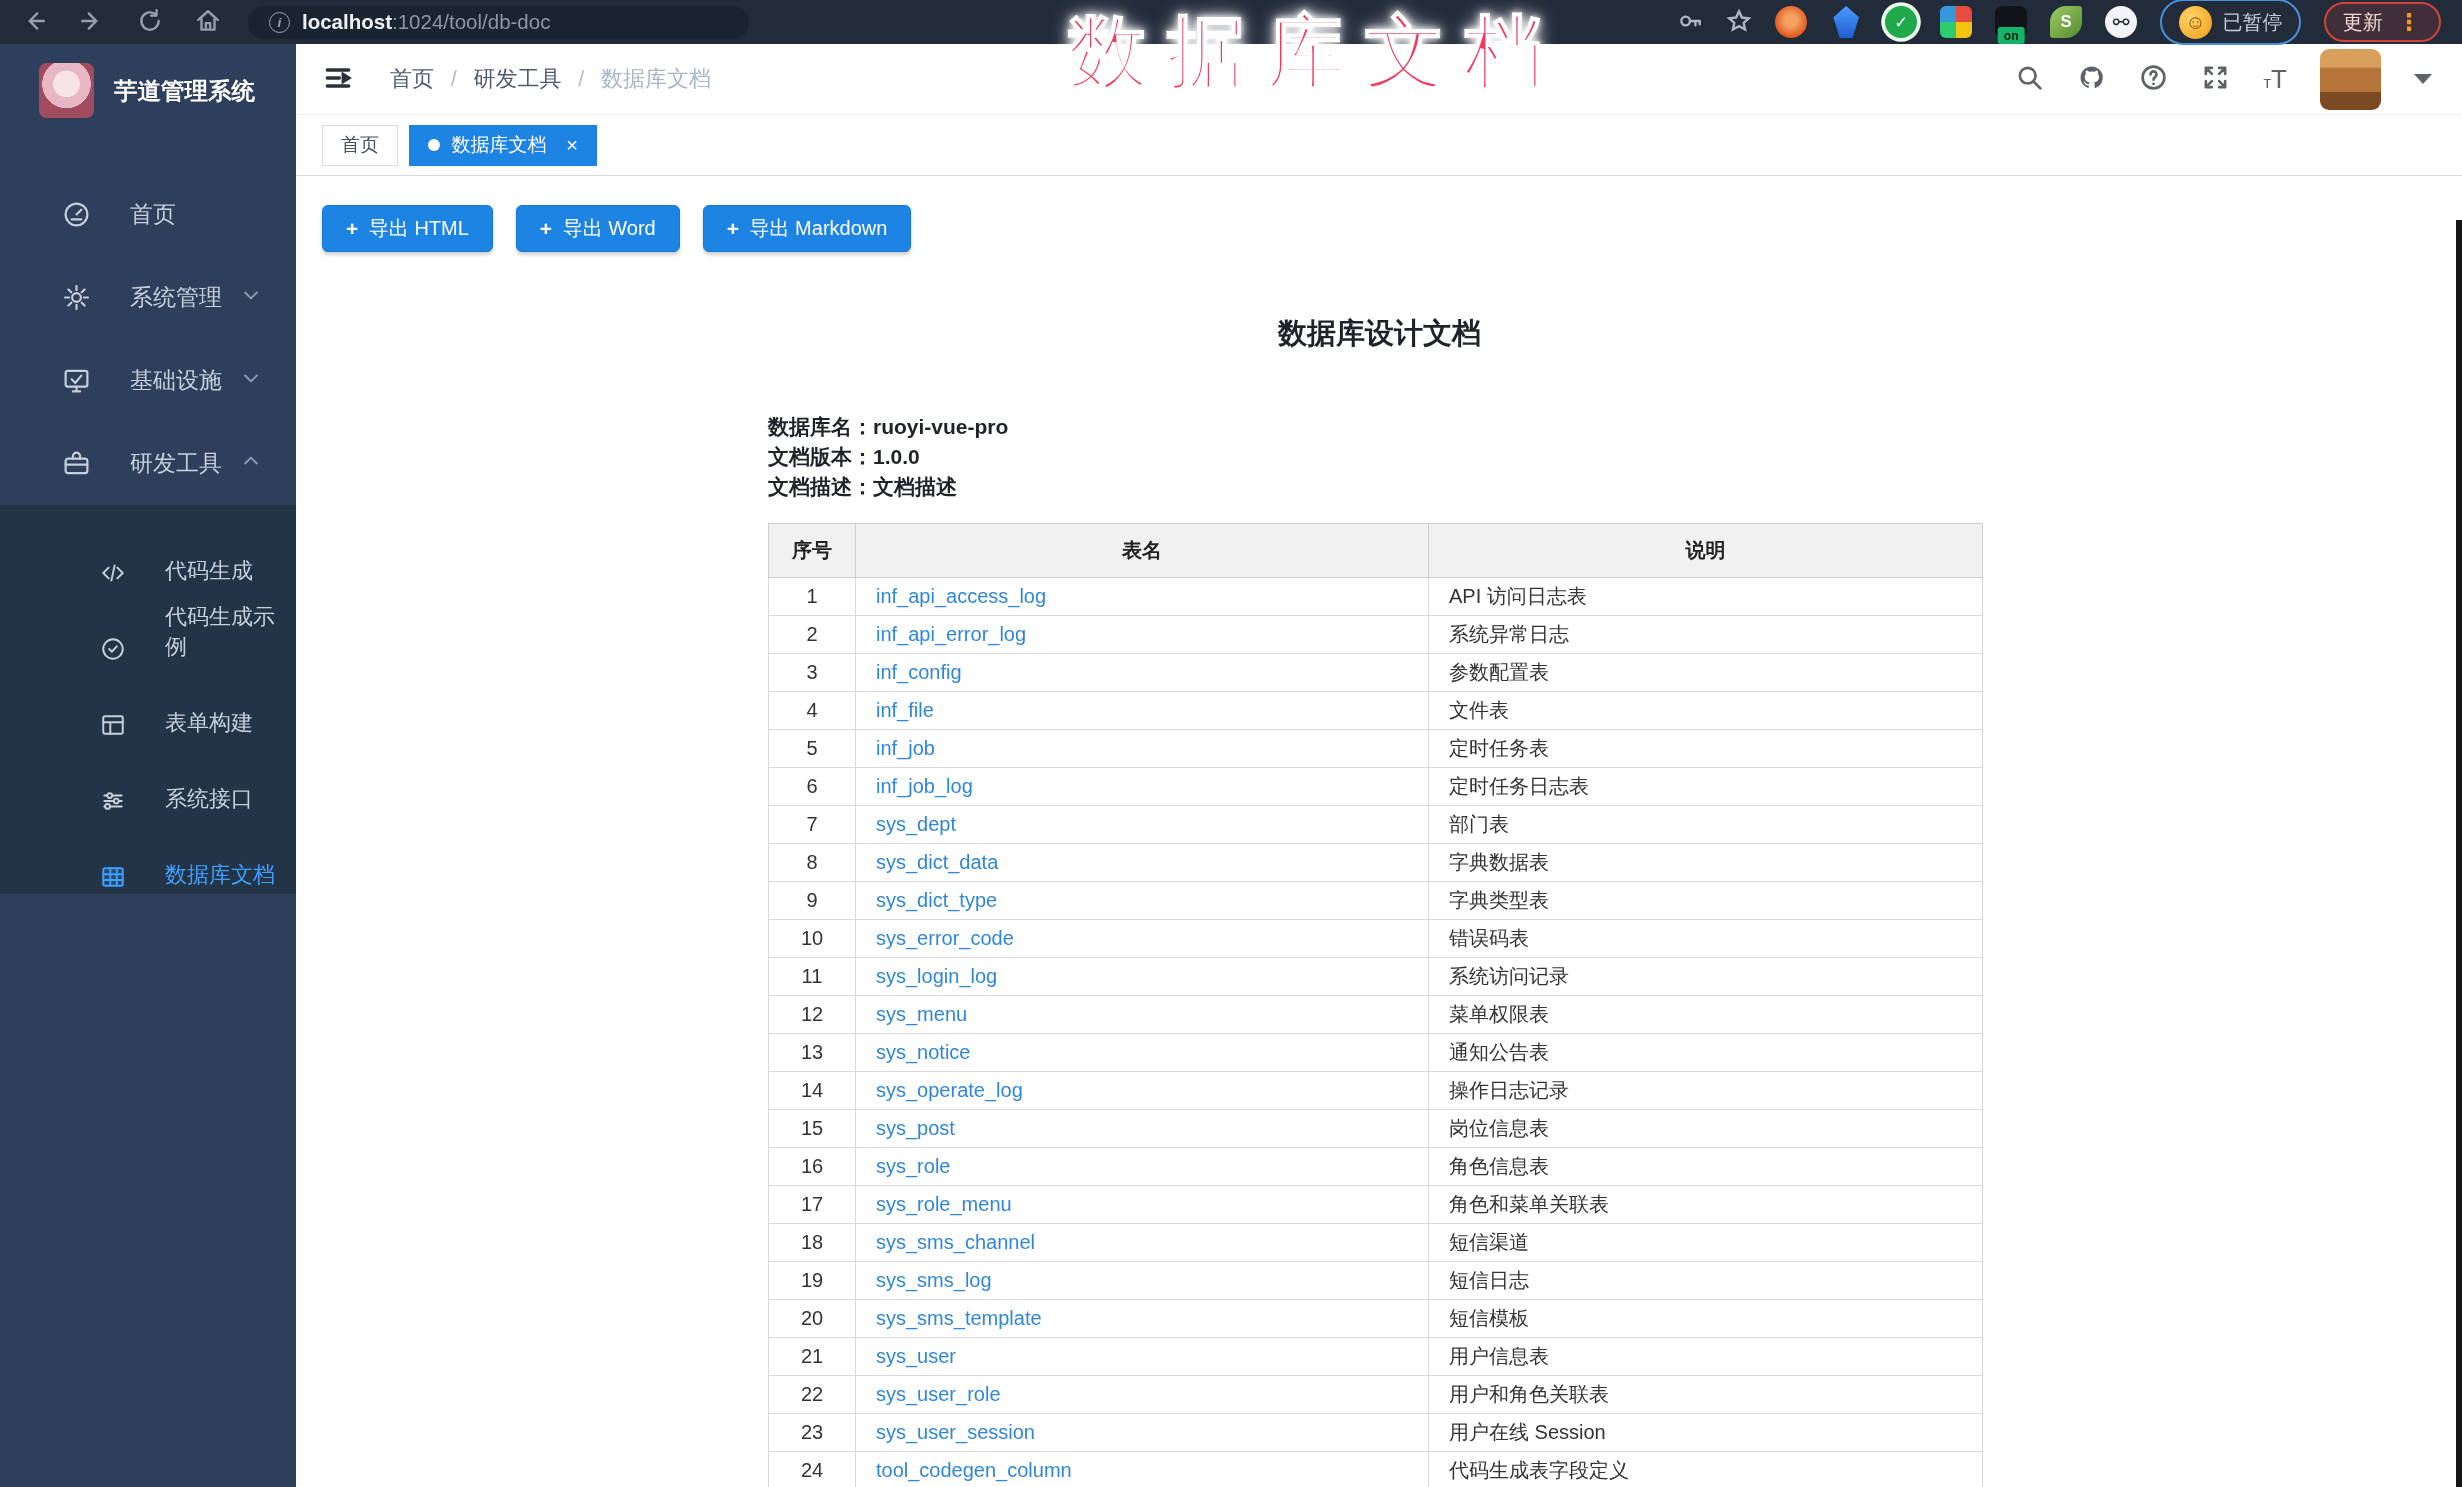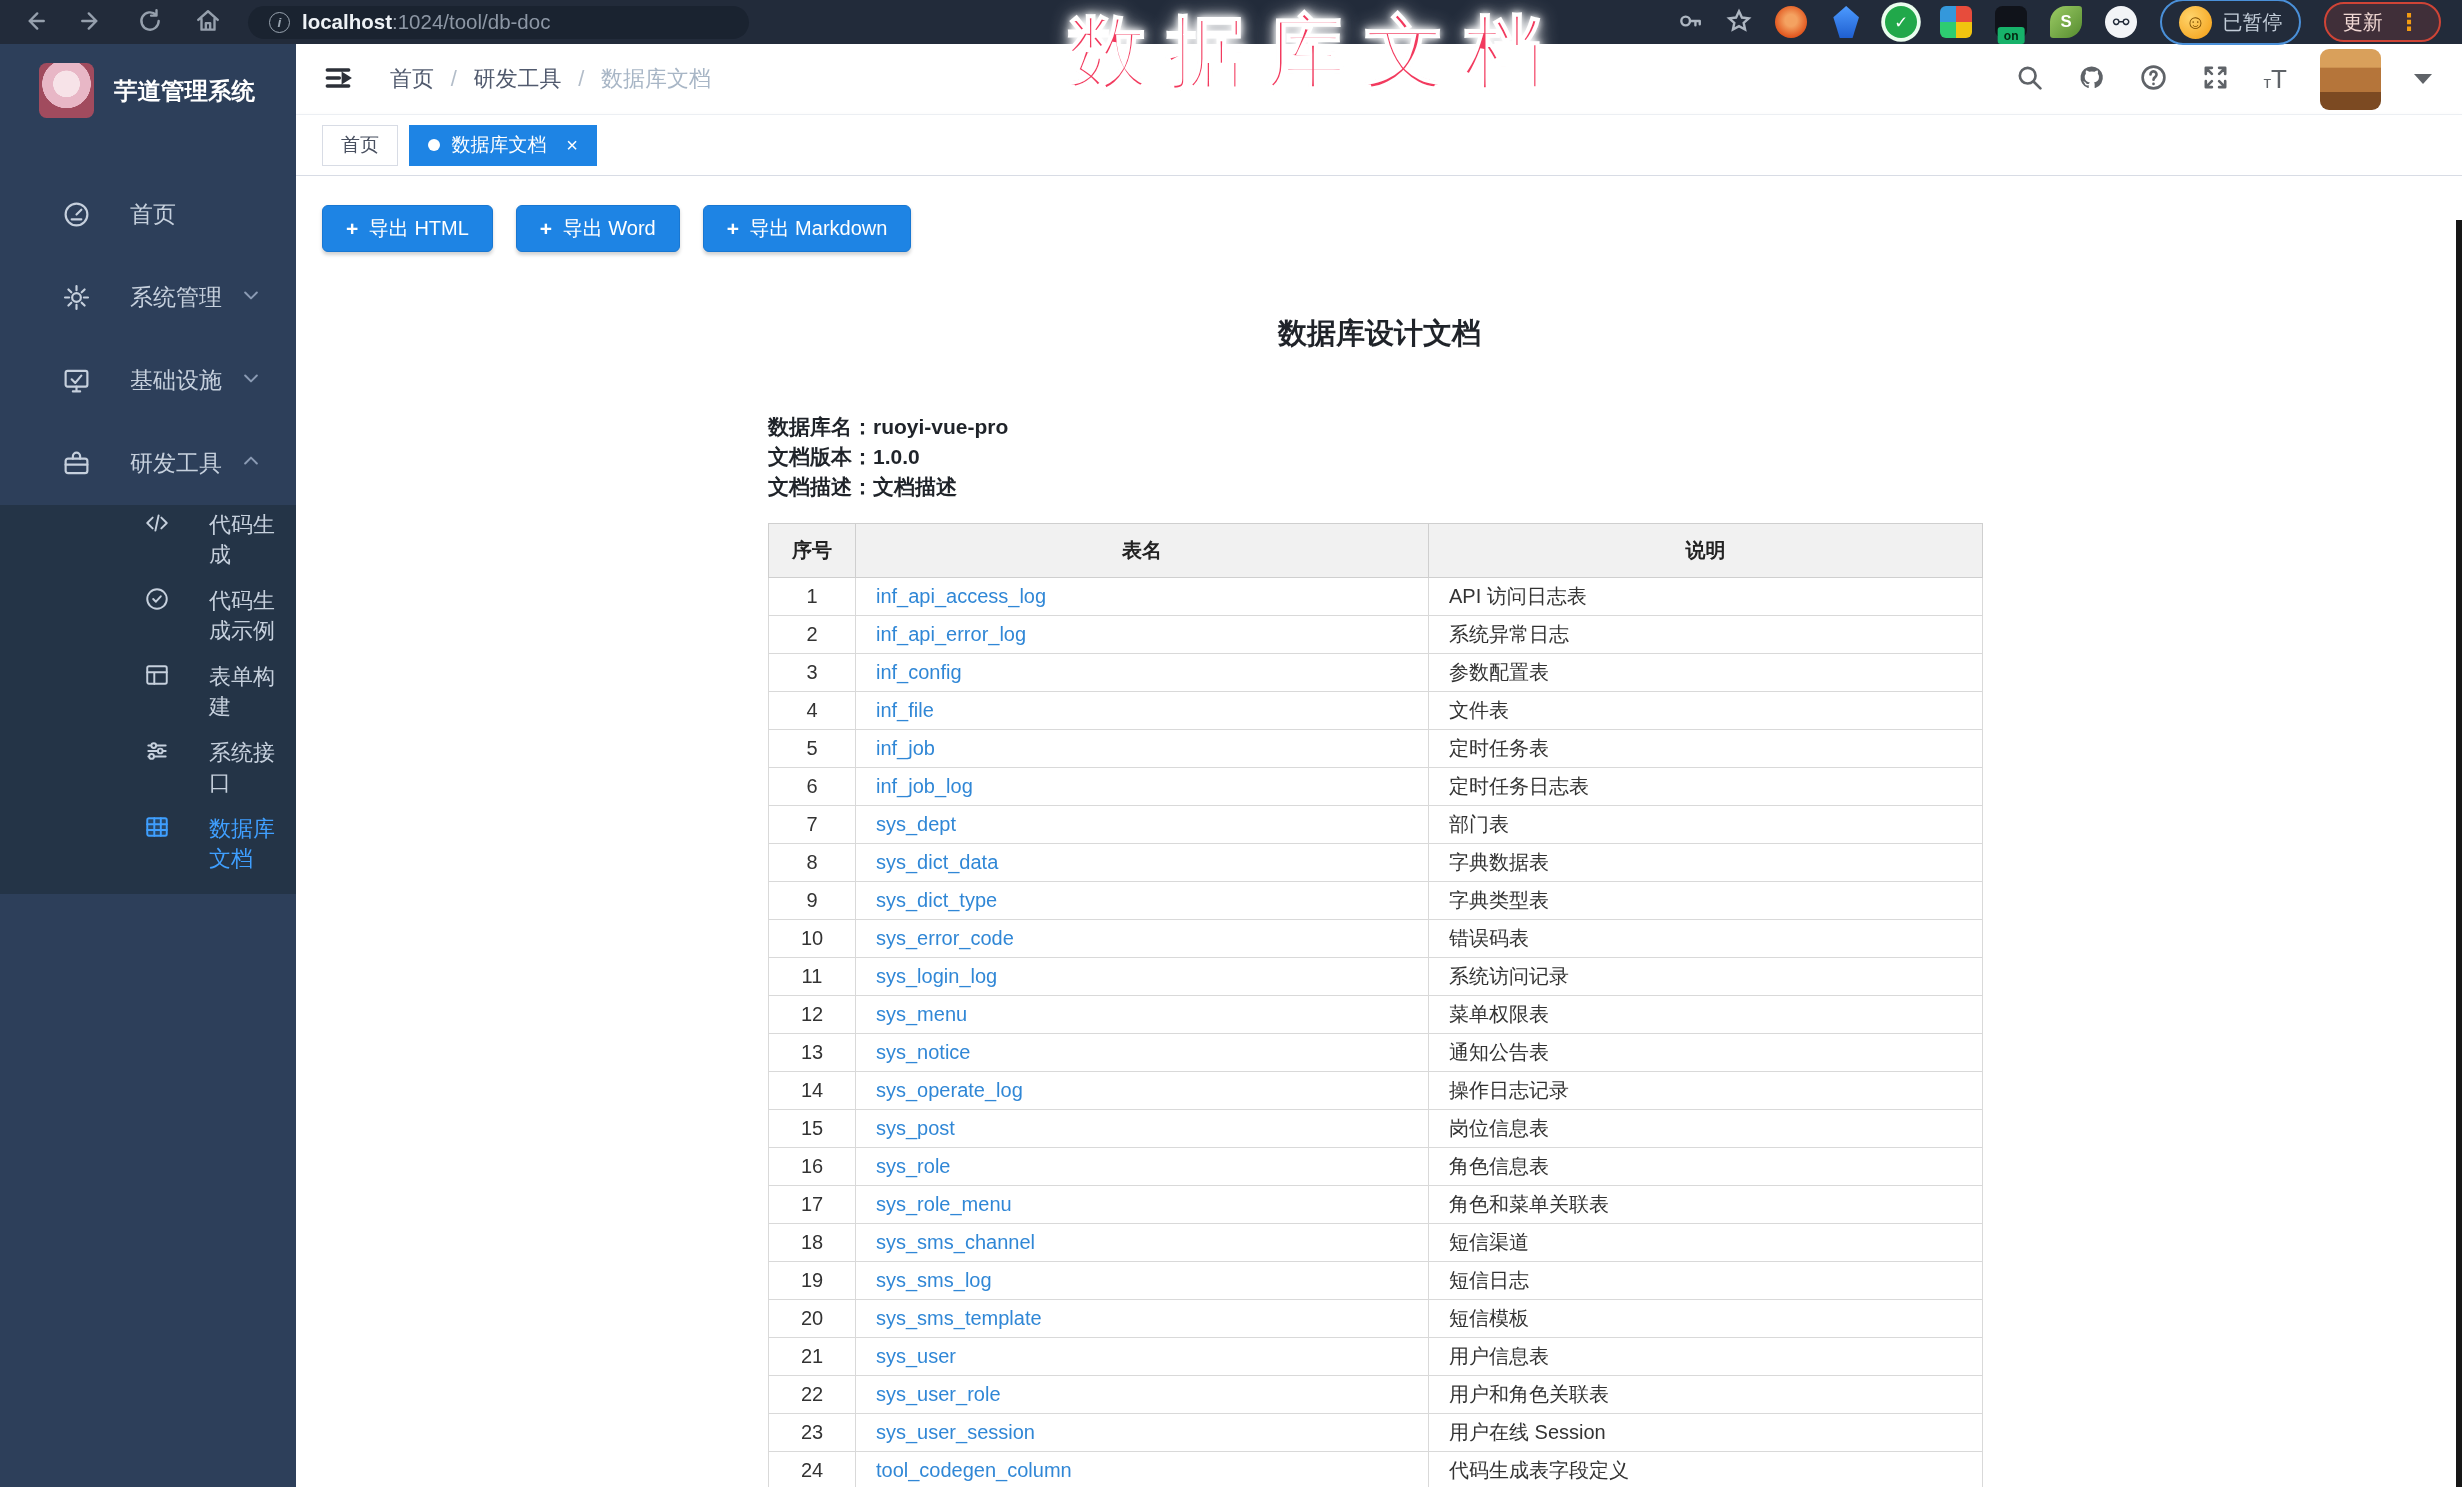--- a/index.html
+++ b/index.html
@@ -60,22 +60,22 @@
   .menu { margin-top:36px; }
   .menu-item { height:83px; display:flex; align-items:center; padding:0 35px 0 62px;
     font-size:23px; color:#c6d0dd; cursor:pointer; }
   .menu-item .mi { width:29px; height:29px; margin-right:39px; flex:none; }
   .menu-item .mi svg { width:29px; height:29px; stroke:#c6d0dd; stroke-width:1.8; fill:none;
     stroke-linecap:round; stroke-linejoin:round; }
   .menu-item .chev { margin-left:auto; }
   .chev svg { width:20px; height:20px; stroke:#8b9bb4; stroke-width:2.4; fill:none;
     stroke-linecap:round; stroke-linejoin:round; }
   .submenu { background:#243447; padding:4.6px 0; }
-  .sub-item { height:76px; display:flex; align-items:flex-start; padding-left:100px;
-    font-size:22px; color:#c6d0dd; cursor:pointer;margin-left:44px; }
+  .sub-item { height:76px; display:flex; align-items:flex-end; padding-left:100px;
+    font-size:22px; color:#c6d0dd; cursor:pointer; }
   .sub-item .mi { width:26px; height:26px; margin-right:39px; flex:none; }
   .sub-item .mi svg { width:26px; height:26px; stroke:#c6d0dd; stroke-width:1.8; fill:none;
     stroke-linecap:round; stroke-linejoin:round; }
   .sub-item.active { color:#3f9fff; }
   .sub-item.active .mi svg { stroke:#3f9fff; fill:rgba(63,159,255,.18); }
 
   
   .main { position:absolute; top:44px; left:296px; right:0; bottom:0; background:#fff; }
   .topbar { height:70px; display:flex; align-items:center; padding:0 30px 0 26px;
     background:#fff; }

